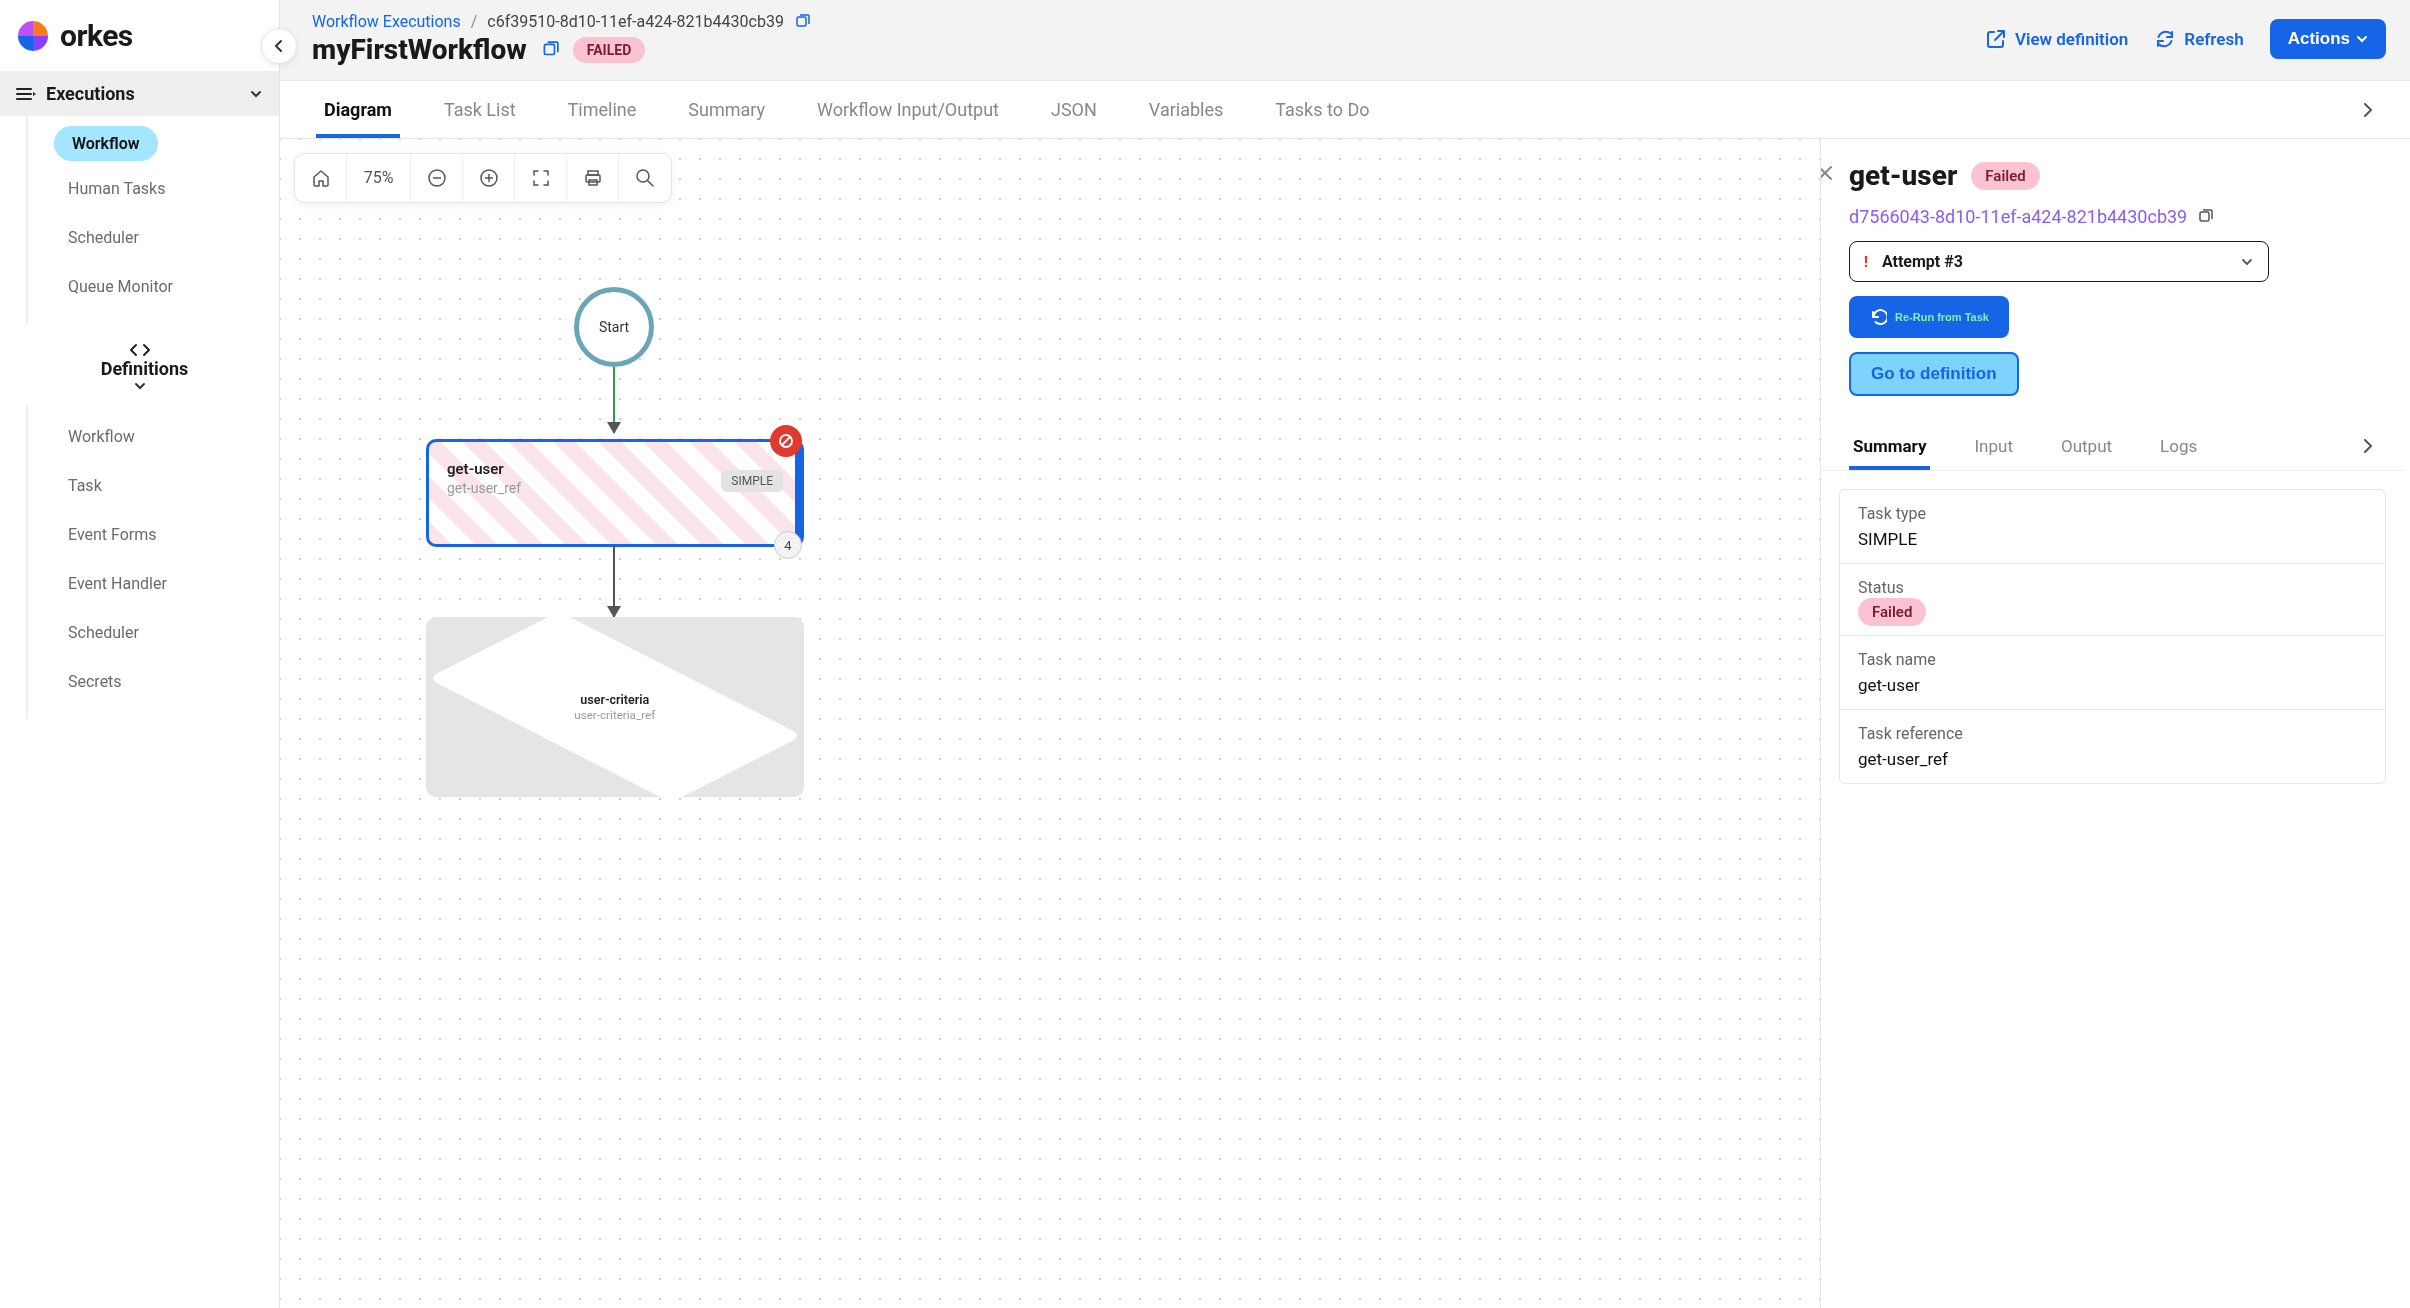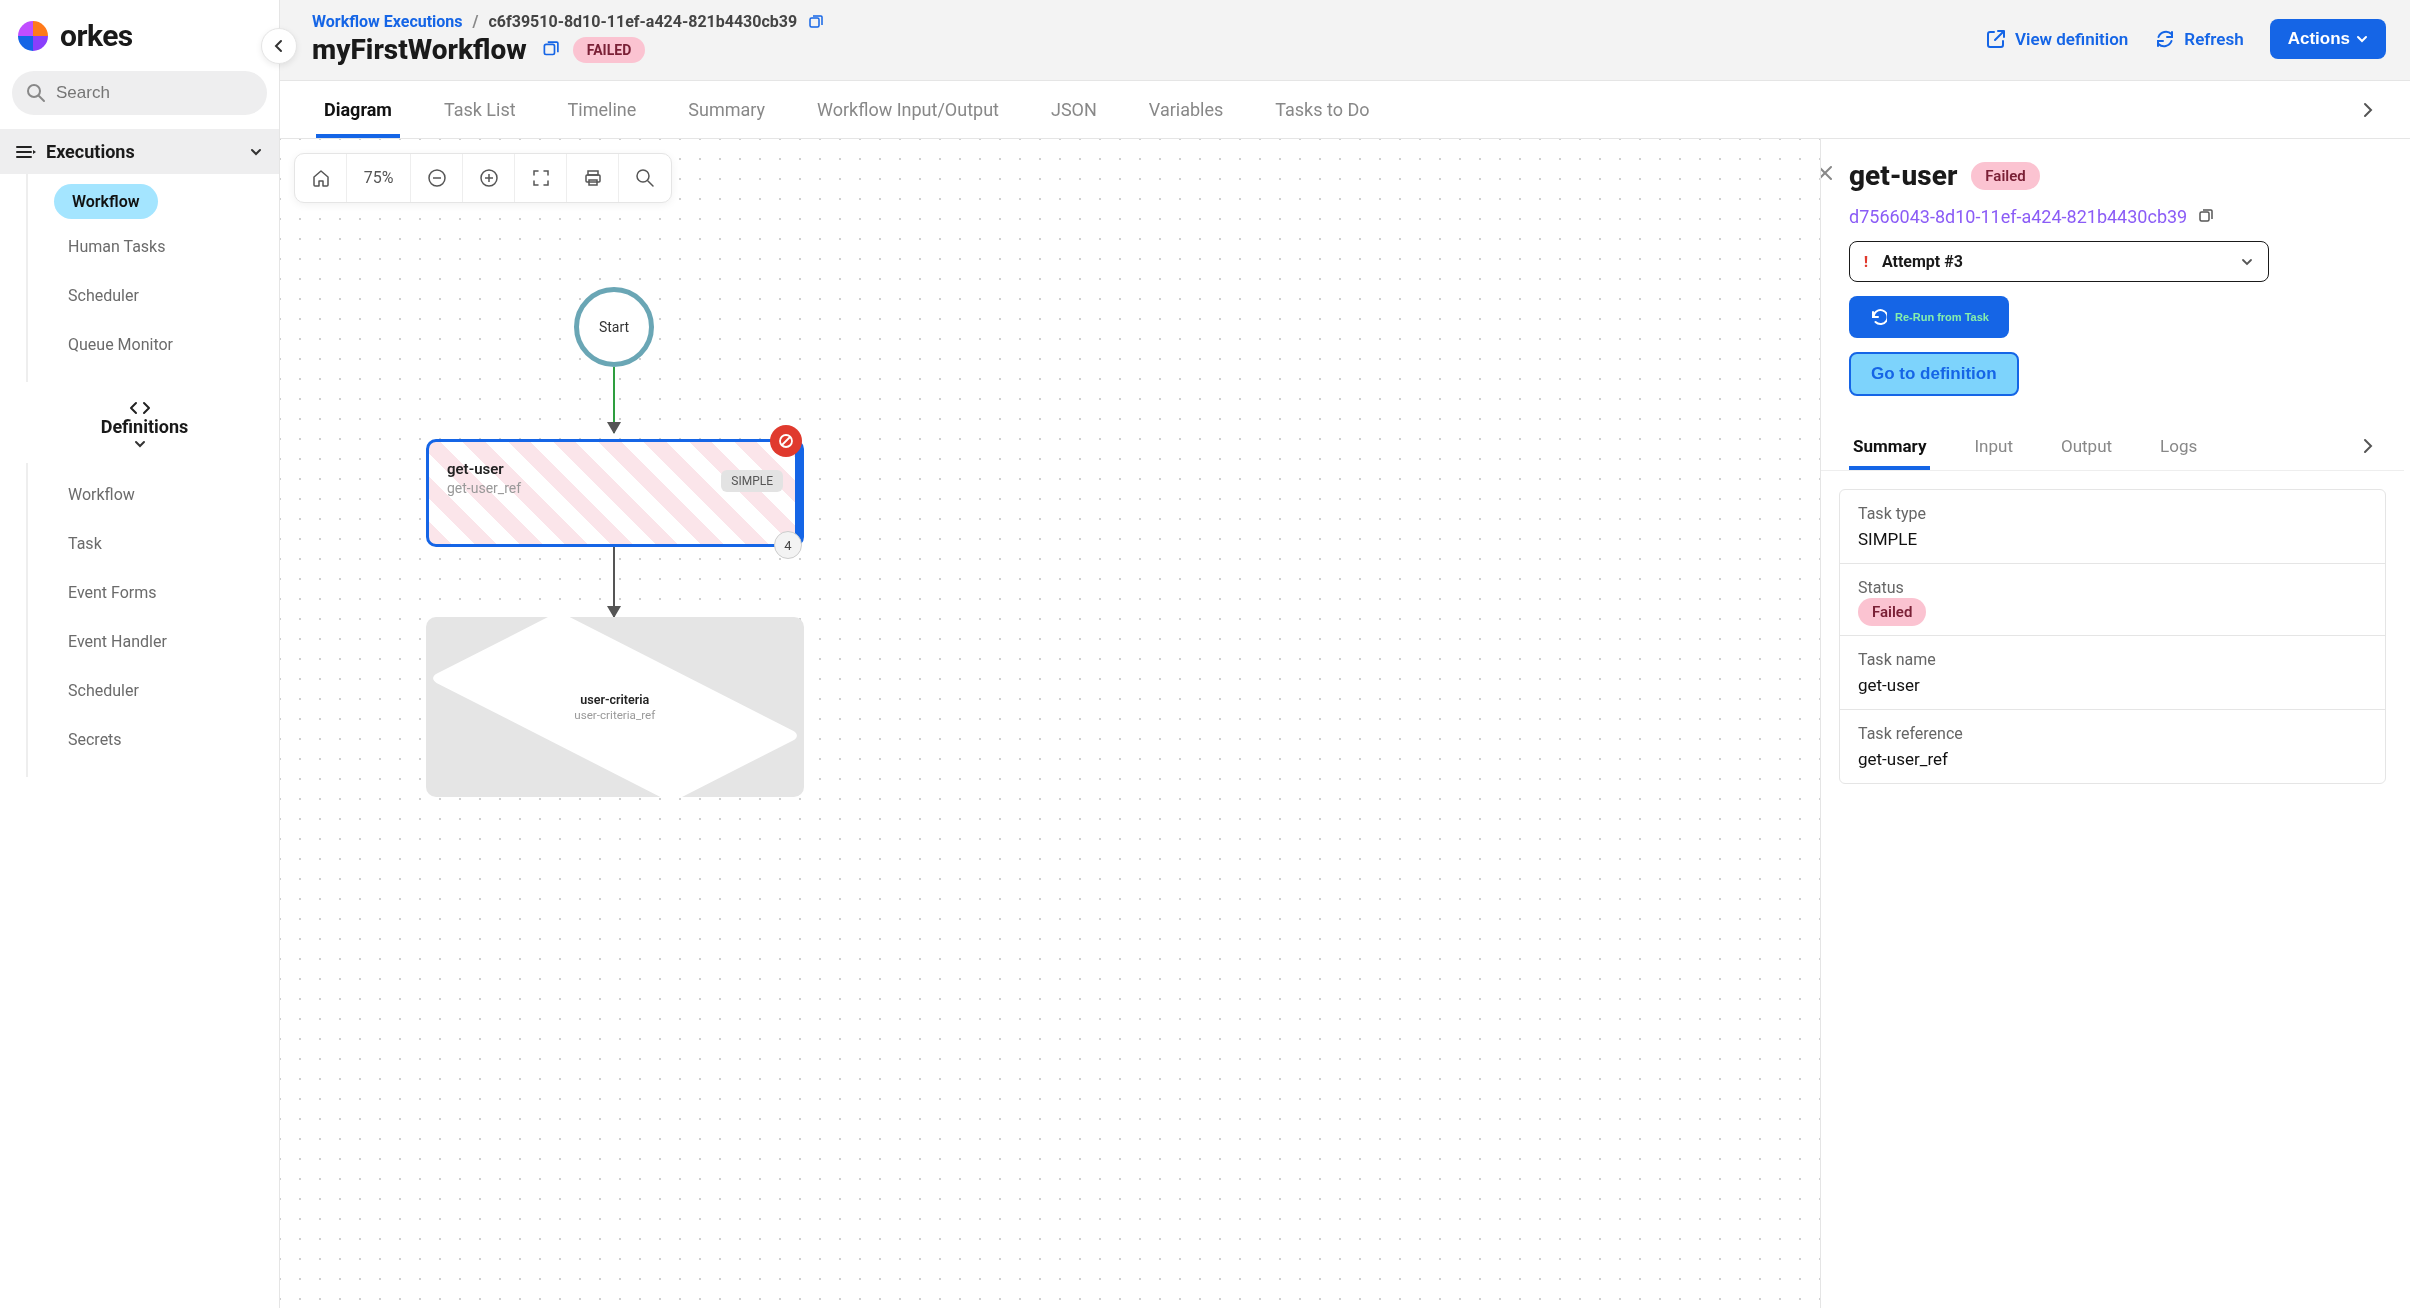--- a/index.html
+++ b/index.html
@@ -25,21 +25,21 @@
 .run-btn-wrap { padding: 14px 0 14px 40px; }
 .run-btn { background: #1565e6; color: #fff; border: none; border-radius: 8px; padding: 14px 22px; font-size: 17px; font-weight: 600; display: flex; align-items: center; gap: 10px; cursor: pointer; }
 .nav-header.second { background: transparent; flex-direction: column; }
 
 
 .main-col { flex: 1; display: flex; flex-direction: column; min-width: 0; }
 
 
 .top-header { background: #f3f3f3; padding: 12px 24px 14px 32px; display: flex; align-items: center; gap: 20px; border-bottom: 1px solid #e5e5e5; }
 .top-header .left { flex: 1; }
-.breadcrumb { font-size: 16px; color: #444; display: flex; align-items: flex-end; gap: 10px; font-weight: bold; }
+.breadcrumb { font-size: 16px; color: #444; display: flex; align-items: center; gap: 10px; }
 .breadcrumb .bc-link { color: #1565e6; }
 .breadcrumb .sep { color: #888; }
 .title-row { display: flex; align-items: center; gap: 14px; margin-top: 2px; }
 .title-row h1 { font-size: 28px; font-weight: 800; }
 .badge-failed { background: #fbc3d1; color: #7a2036; font-weight: 700; font-size: 14px; padding: 5px 14px; border-radius: 16px; }
 .header-actions { display: flex; align-items: center; gap: 26px; }
 .header-link { color: #1565e6; font-size: 17px; font-weight: 600; display: flex; align-items: center; gap: 8px; cursor: pointer; }
 .actions-btn { background: #1565e6; color: #fff; border: none; border-radius: 8px; padding: 10px 18px; font-size: 17px; font-weight: 600; display: flex; align-items: center; gap: 6px; cursor: pointer; }
 
 
@@ -119,33 +119,20 @@
             <path d="M2 17 A15 15 0 0 1 17 2 L17 17 Z" fill="#c04eff"></path>
           </svg>
       </span>
       <span class="brand">orkes</span>
       <div class="collapse-btn">
         <svg width="14" height="14" viewBox="0 0 14 14">
             <path d="M9 2 L4 7 L9 12" stroke="#333" stroke-width="2" fill="none" stroke-linecap="round"></path>
           </svg>
       </div>
     </div>
-    <div class="search-wrap">
-      <div class="search-box">
-        <span>
-          <svg width="20" height="20" viewBox="0 0 20 20">
-              <circle cx="8" cy="8" r="6" stroke="#888" stroke-width="2" fill="none"></circle>
-              <line x1="13" y1="13" x2="18" y2="18" stroke="#888" stroke-width="2" stroke-linecap="round"></line>
-            </svg>
-        </span>
-        <input placeholder="Search" style="">
-        <span class="kbd">⌘</span>
-        <span class="kbd">K</span>
-      </div>
-    </div>
 
     <div class="nav-group">
       <div class="nav-header">
         <span>
           <svg width="20" height="16" viewBox="0 0 20 16">
               <path d="M1 3h14M1 8h14M1 13h14" stroke="#222" stroke-width="2" stroke-linecap="round"></path>
               <path d="M17 6l3 2-3 2z" fill="#222"></path>
             </svg>
         </span>
         <span class="label">Executions</span>

